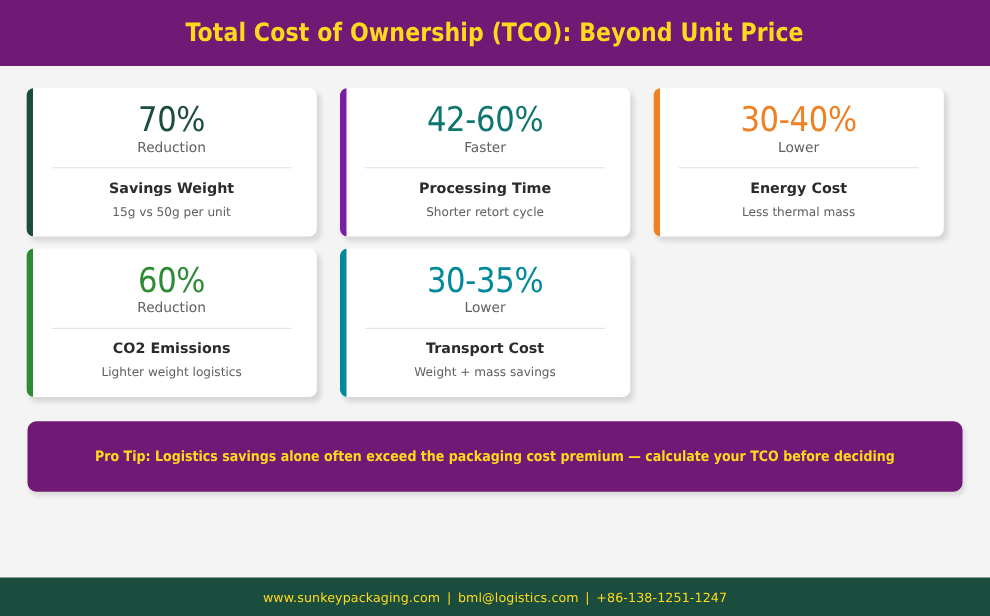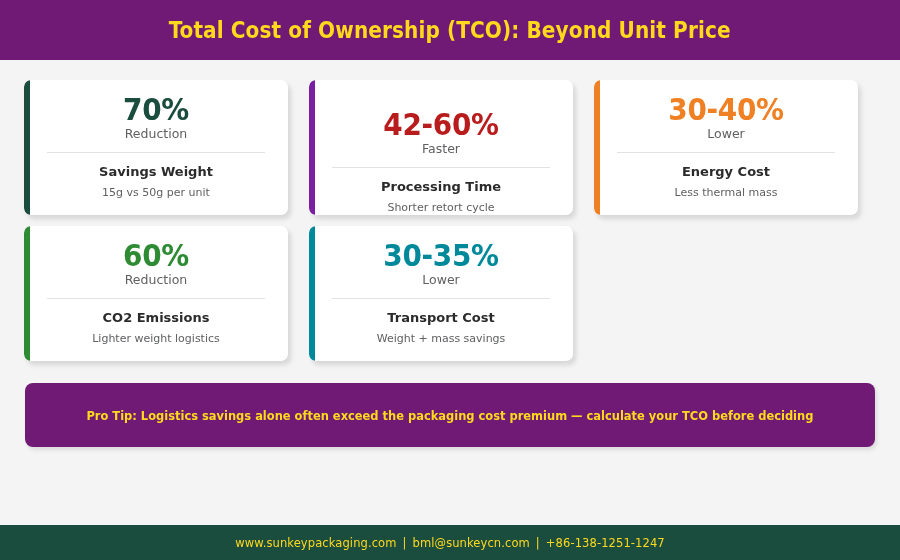--- a/index.html
+++ b/index.html
@@ -67,21 +67,21 @@
     position: absolute;
     left: 0; top: 0;
     width: 6px;
     height: 100%;
     border-radius: 7px 0 0 7px;
   }
 
   .card-value {
     font-family: "DejaVu Sans Condensed", "Liberation Sans Narrow", "Liberation Sans", sans-serif;
     font-size: 31px;
-    font-weight: bold;
+    font-weight: normal;
     line-height: 1.05;
     letter-spacing: -0.3px;
     white-space: nowrap;
   }
 
   .card-unit {
     font-size: 12.5px;
     color: #5f6062;
     margin-top: 0;
     line-height: 1.2;
@@ -163,21 +163,21 @@
     <div class="card">
       <div class="card-accent" style="background: rgb(27, 77, 62);"></div>
       <div class="card-value" style="color: rgb(27, 77, 62);">70%</div>
       <div class="card-unit">Reduction</div>
       <div class="card-divider"></div>
       <div class="card-label">Savings Weight</div>
       <div class="card-note">15g vs 50g per unit</div>
     </div>
     <div class="card">
       <div class="card-accent" style="background: rgb(123, 31, 162);"></div>
-      <div class="card-value" style="color: #b91c1c; margin-top: 15px;">42-60%</div>
+      <div class="card-value" style="color: #0f766e;">42-60%</div>
       <div class="card-unit">Faster</div>
       <div class="card-divider"></div>
       <div class="card-label">Processing Time</div>
       <div class="card-note">Shorter retort cycle</div>
     </div>
     <div class="card">
       <div class="card-accent" style="background: rgb(239, 128, 35);"></div>
       <div class="card-value" style="color: rgb(239, 128, 35);">30-40%</div>
       <div class="card-unit">Lower</div>
       <div class="card-divider"></div>
@@ -201,15 +201,15 @@
       <div class="card-note">Weight + mass savings</div>
     </div>
   </div>
 
 <div class="protip">
   <div class="protip-text">Pro Tip: Logistics savings alone often exceed the packaging cost premium — calculate your TCO before deciding</div>
 </div>
 
 <div class="footer">
   <div class="footer-text">
-    <span>www.sunkeypackaging.com</span><span class="footer-sep">|</span><span>bml@sunkeycn.com</span><span class="footer-sep">|</span><span>+86-138-1251-1247</span>
+    <span>www.sunkeypackaging.com</span><span class="footer-sep">|</span><span>bml@logistics.com</span><span class="footer-sep">|</span><span>+86-138-1251-1247</span>
   </div>
 </div>
 
 </body></html>

